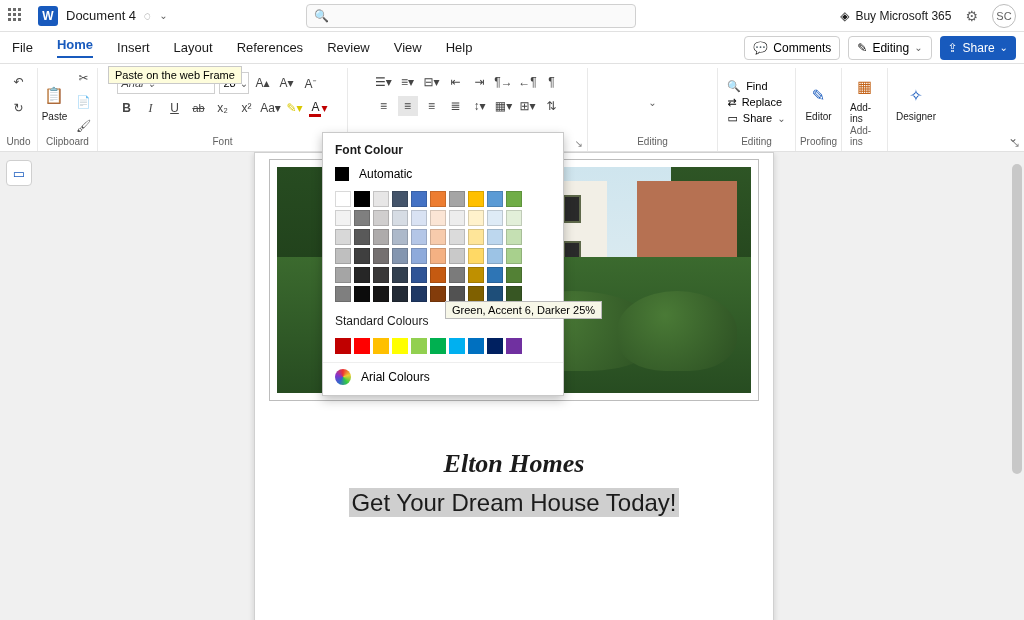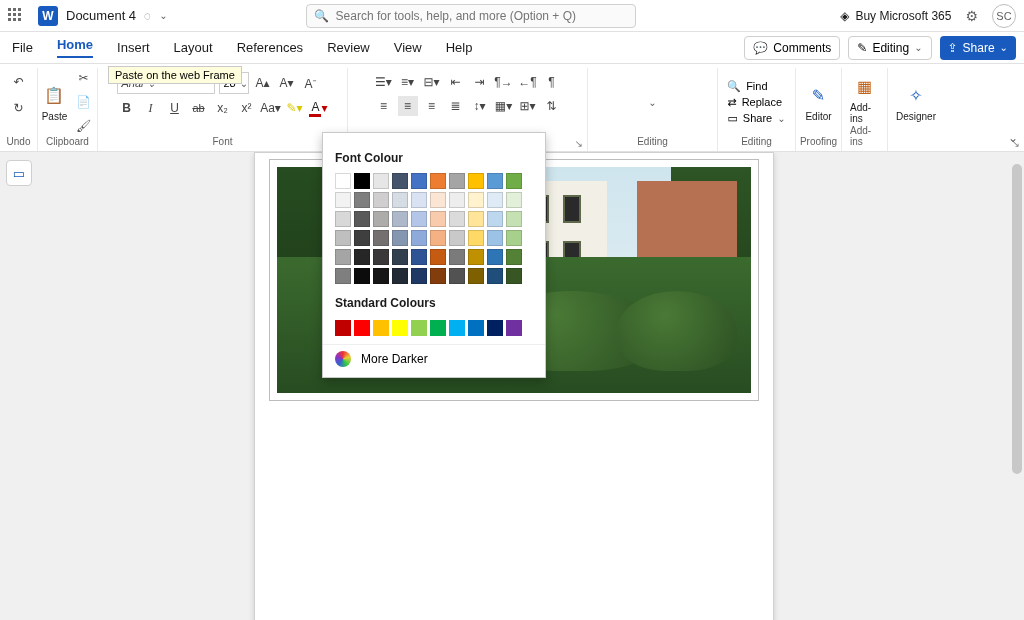--- a/index.html
+++ b/index.html
@@ -74,21 +74,21 @@
   .hero-img .grass{position:absolute;left:0;right:0;bottom:0;height:60%;background:linear-gradient(#3b6a2e,#274c21);}
   .hero-img .bush{position:absolute;bottom:22px;width:170px;height:80px;background:radial-gradient(circle at 40% 30%, #4a7a36, #2b4e22);border-radius:50% 50% 40% 40%;}
   .hero-img .tree{position:absolute;top:0;width:110px;height:100%;background:linear-gradient(#274c21,#1a3515);}
   .house{position:absolute;top:14px;width:120px;height:140px;background:#f2efe6;}
   .house .win{position:absolute;width:18px;height:28px;background:#2a2a2a;border:2px solid #5e684a;}
   .hl{font-family:Georgia,serif;font-style:italic;font-weight:600;font-size:26px;color:#1b1b1b;text-align:center;margin-top:48px;}
   .sub-hl{font-family:Arial; font-size:24px;color:#1b1b1b;text-align:center;margin-top:10px;}
   .sub-hl span{background:#cfcfcf;padding:1px 2px;}
 
   
-  .color-pop{position:absolute;top:132px;left:322px;width:224px;background:#fff;border:1px solid #c9c9c9;box-shadow:0 4px 10px rgba(0,0,0,.25);z-index:60;padding:14px 0 4px;}
+  .color-pop{position:absolute;top:132px;left:322px;width:242px;background:#fff;border:1px solid #c9c9c9;box-shadow:0 4px 10px rgba(0,0,0,.25);z-index:60;padding:6px 0 4px;}
   .color-pop .section-title{font-size:12px;font-weight:600;color:#1b1b1b;padding:4px 12px 6px;}
   .auto-row{display:flex;align-items:center;gap:10px;padding:4px 12px 8px;}
   .auto-row .sw{width:14px;height:14px;background:#000;}
   .swatch-grid{padding:2px 12px 8px;display:grid;grid-template-columns:repeat(10,16px);grid-auto-rows:16px;gap:3px;}
   .swatch-grid .sw{width:16px;height:16px;border:1px solid rgba(0,0,0,.15);cursor:pointer;}
   .std-row{padding:4px 12px 8px;display:grid;grid-template-columns:repeat(10,16px);gap:3px;}
   .std-row .sw{width:16px;height:16px;cursor:pointer;}
   .more-row{display:flex;align-items:center;gap:10px;padding:6px 12px 6px;border-top:1px solid #eee;}
   .pal-icn{width:16px;height:16px;border-radius:50%;background:conic-gradient(#e33,#ec3,#3c4,#36c,#83c,#e33);}
   .hover-tip{position:absolute;background:#f7f7e8;border:1px solid #b9b9b9;font-size:11px;padding:2px 6px;white-space:nowrap;}
@@ -114,21 +114,20 @@
       <span></span>
       <span></span>
   </div>
   <div class="word-icon">W</div>
   <div class="doc-title">Document 4</div>
   <div class="cloud-icn">◌</div>
   <div class="chev">⌄</div>
 
   <div class="searchbox">
     <span class="mag">🔍</span>
-    <input type="text" placeholder="Search for tools, help, and more (Option + Q)" style="">
   </div>
 
   <div class="title-right">
     <div class="buy">
       <span>◈</span>
       <span>Buy Microsoft 365</span>
     </div>
     <span class="gear">⚙</span>
     <div class="avatar">
         <span>SC</span>
@@ -325,25 +324,31 @@
           <div class="win" style="top:60px;left:12px"></div>
           <div class="win" style="top:60px;left:44px"></div>
           <div class="win" style="top:60px;left:76px"></div>
         </div>
         <div class="house" style="left:360px;width:100px;background:#b67152"></div>
         <div class="grass"></div>
         <div class="bush" style="left:210px"></div>
         <div class="bush" style="left:340px;width:120px"></div>
       </div>
     </div>
+    <div class="hl">Elton Homes</div>
+    <div class="sub-hl"><span>Get Your Dream House Today!</span></div>
   </div>
 </div>
 
 <div class="color-pop">
   <div class="section-title">Font Colour</div>
+  <div class="auto-row">
+    <div class="sw"></div>
+    <span style="font-size:12px">Automatic</span>
+  </div>
   <div class="swatch-grid" id="theme-grid">
       <div class="sw" style="background: rgb(255, 255, 255);"></div>
       <div class="sw" style="background: rgb(0, 0, 0);"></div>
       <div class="sw" style="background: rgb(231, 230, 230);"></div>
       <div class="sw" style="background: rgb(68, 84, 106);"></div>
       <div class="sw" style="background: rgb(68, 114, 196);"></div>
       <div class="sw" style="background: rgb(237, 125, 49);"></div>
       <div class="sw" style="background: rgb(165, 165, 165);"></div>
       <div class="sw" style="background: rgb(255, 192, 0);"></div>
       <div class="sw" style="background: rgb(91, 155, 213);"></div>
@@ -392,34 +397,35 @@
       <div class="sw" style="background: rgb(12, 12, 12);"></div>
       <div class="sw" style="background: rgb(23, 22, 22);"></div>
       <div class="sw" style="background: rgb(34, 42, 53);"></div>
       <div class="sw" style="background: rgb(31, 56, 100);"></div>
       <div class="sw" style="background: rgb(131, 60, 11);"></div>
       <div class="sw" style="background: rgb(82, 82, 82);"></div>
       <div class="sw" style="background: rgb(127, 96, 0);"></div>
       <div class="sw" style="background: rgb(30, 78, 121);"></div>
       <div class="sw" style="background: rgb(55, 86, 35);"></div>
     </div>
-  <div class="section-title" style="font-weight:700">Standard Colours</div>
+  <div class="section-title" style="font-weight:400">Standard Colours</div>
   <div class="std-row" id="std-row">
       <div class="sw" style="background: rgb(192, 0, 0);"></div>
       <div class="sw" style="background: rgb(255, 0, 0);"></div>
       <div class="sw" style="background: rgb(255, 192, 0);"></div>
       <div class="sw" style="background: rgb(255, 255, 0);"></div>
       <div class="sw" style="background: rgb(146, 208, 80);"></div>
       <div class="sw" style="background: rgb(0, 176, 80);"></div>
       <div class="sw" style="background: rgb(0, 176, 240);"></div>
       <div class="sw" style="background: rgb(0, 112, 192);"></div>
       <div class="sw" style="background: rgb(0, 32, 96);"></div>
       <div class="sw" style="background: rgb(112, 48, 160);"></div>
     </div>
   <div class="more-row">
     <div class="pal-icn"></div>
-    <span style="font-size:12px">More Darker</span>
-  </div>
+    <span style="font-size:12px">Arial Colours</span>
+  </div>
+  <div class="hover-tip" style="top:168px;left:122px">Green, Accent 6, Darker 25%</div>
 </div>
 
 <div class="vscroll">
     <div class="thumb"></div>
   </div>
 
 </body></html>

